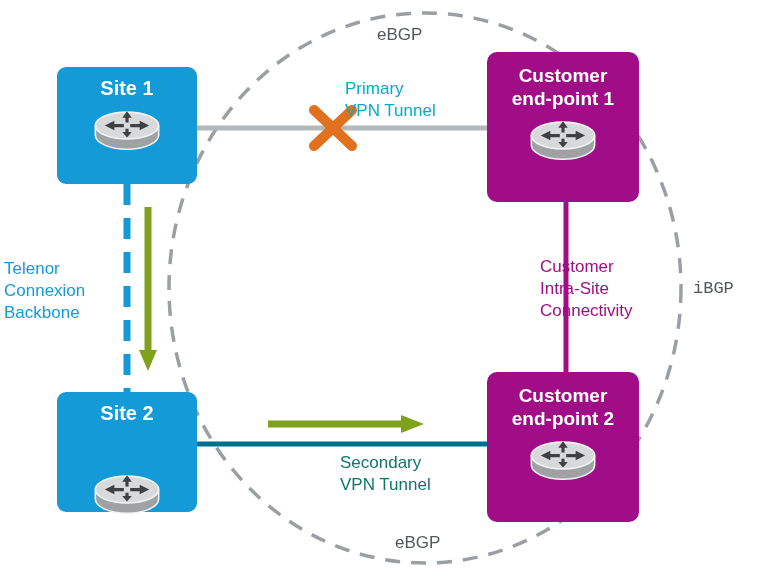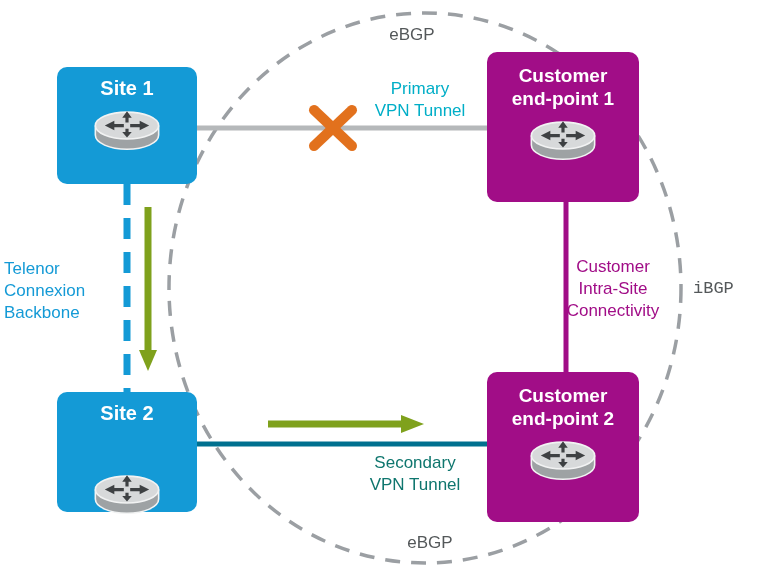--- a/index.html
+++ b/index.html
@@ -13,38 +13,38 @@
   .wires{position:absolute;left:0;top:0;width:768px;height:576px;}
   .node{
     position:absolute;
     border-radius:10px;
     display:flex;
     flex-direction:column;
     align-items:center;
     color:#ffffff;
     font-weight:bold;
   }
-  .node.blue{background:#149AD6;}
+  .node.blue{background:#149AD6;border-radius:9px;}
   .node.magenta{background:#A10D87;}
   .node-label{
     white-space:pre-line;
     text-align:center;
     margin-top:10px;
     font-size:20px;
     line-height:23px;
   }
   .node.magenta .node-label{margin-top:12px;font-size:19px;}
   .router{width:76px;margin-top:5px;flex:0 0 auto;}
   .lbl{
     position:absolute;
     white-space:pre-line;
     font-size:17px;
     line-height:22px;
   }
-  .lbl.center{text-align:center;}
+  .lbl.center{}
   .lbl.cyan{color:#00AEC7;}
   .lbl.blue{color:#149AD6;}
   .lbl.teal{color:#0f766e;}
   .lbl.magenta{color:#A10D87;}
   .lbl.gray{color:#54585A;}
 </style>
 </head>
 <body>
 
 <div class="stage">

